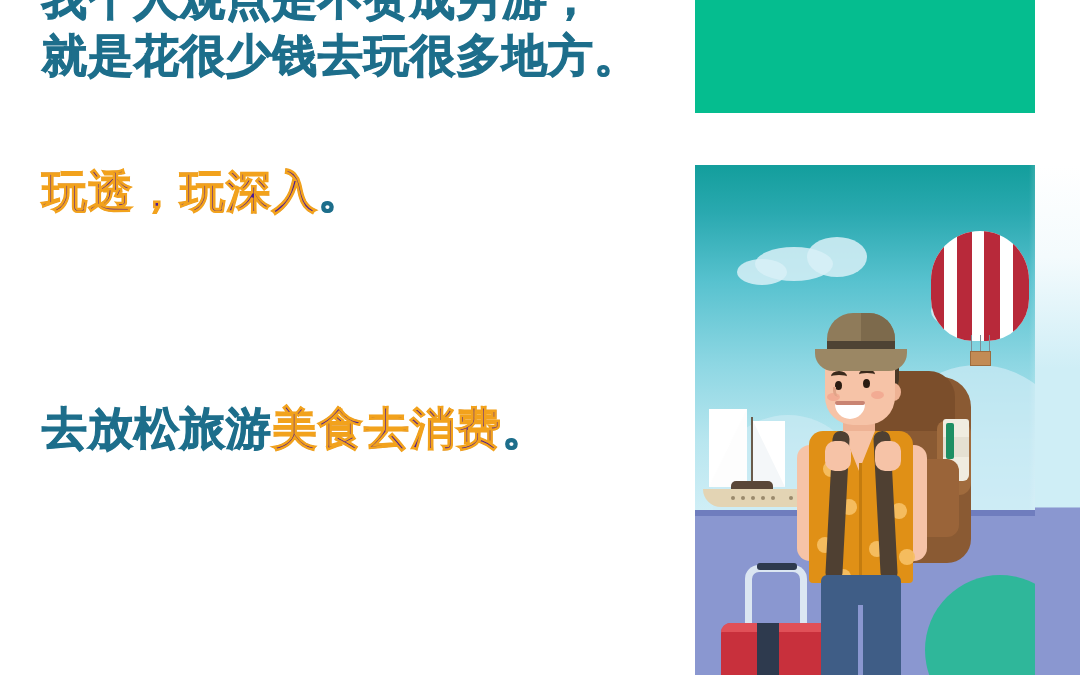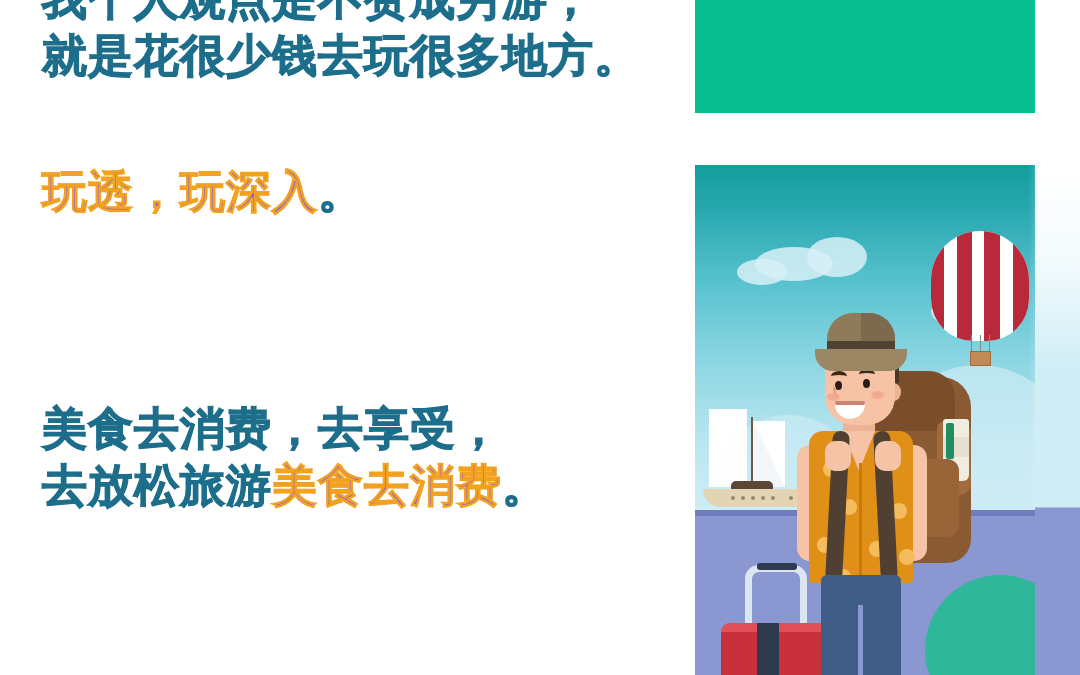--- a/index.html
+++ b/index.html
@@ -18,21 +18,21 @@
   .line{
     font-weight:bold;
     font-size:45px;
     line-height:57px;
     letter-spacing:1px;
     color:#1d6e8b;
     white-space:nowrap;
     font-family:"DejaVu Sans","Liberation Sans",sans-serif;
     -webkit-text-stroke:1.1px #1d6e8b;
   }
-  .hl{color:#8b5cf6;-webkit-text-stroke:1.1px #f2a21c;}
+  .hl{color:#4c1d95;-webkit-text-stroke:1.1px #f2a21c;}
   #para1{position:absolute;left:42px;top:-30px;}
   #para2{position:absolute;left:42px;top:163px;}
   #para3{position:absolute;left:42px;top:400px;}
 
   
   .green-block{
     position:absolute;left:695px;top:-40px;width:340px;height:153px;
     background:#05bd8f;
   }
 
@@ -158,23 +158,20 @@
       </div>
     </div>
 
     <div class="para" id="para2">
       <div class="line">
         <span class="hl">玩透，玩深入</span><span>。</span>
       </div>
     </div>
 
     <div class="para" id="para3">
-      <div class="line">
-        <span>美食去消费，去享受，</span>
-      </div>
       <div class="line">
         <span>去放松旅游</span><span class="hl">美食去消费</span><span>。</span>
       </div>
     </div>
 
   </div>
 
   <div class="green-block"></div>
 
   <div class="illus">

